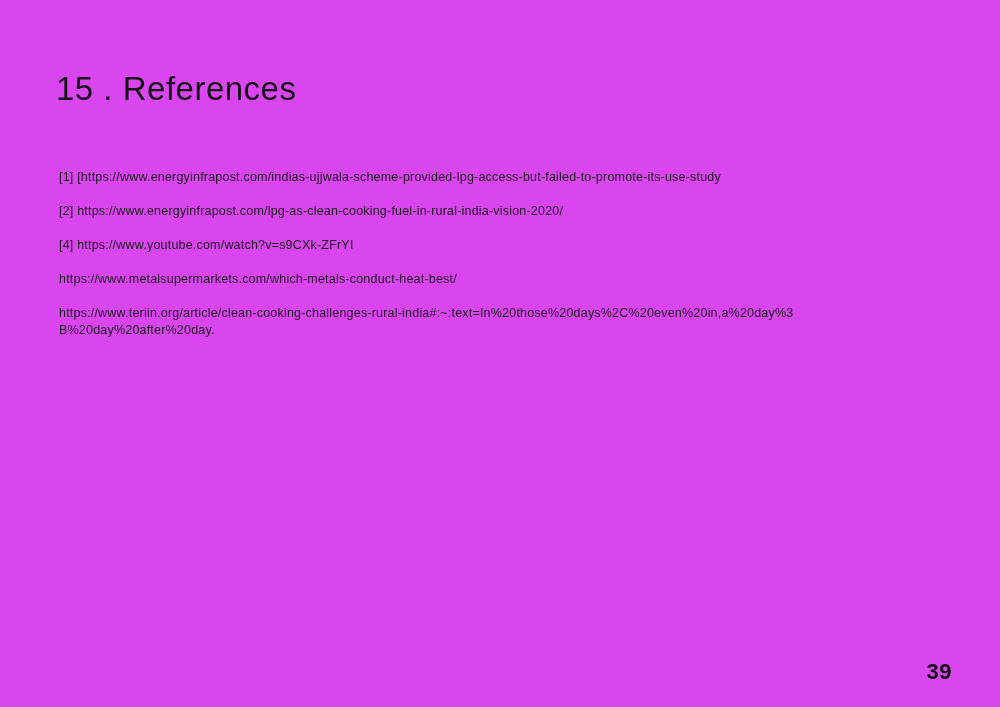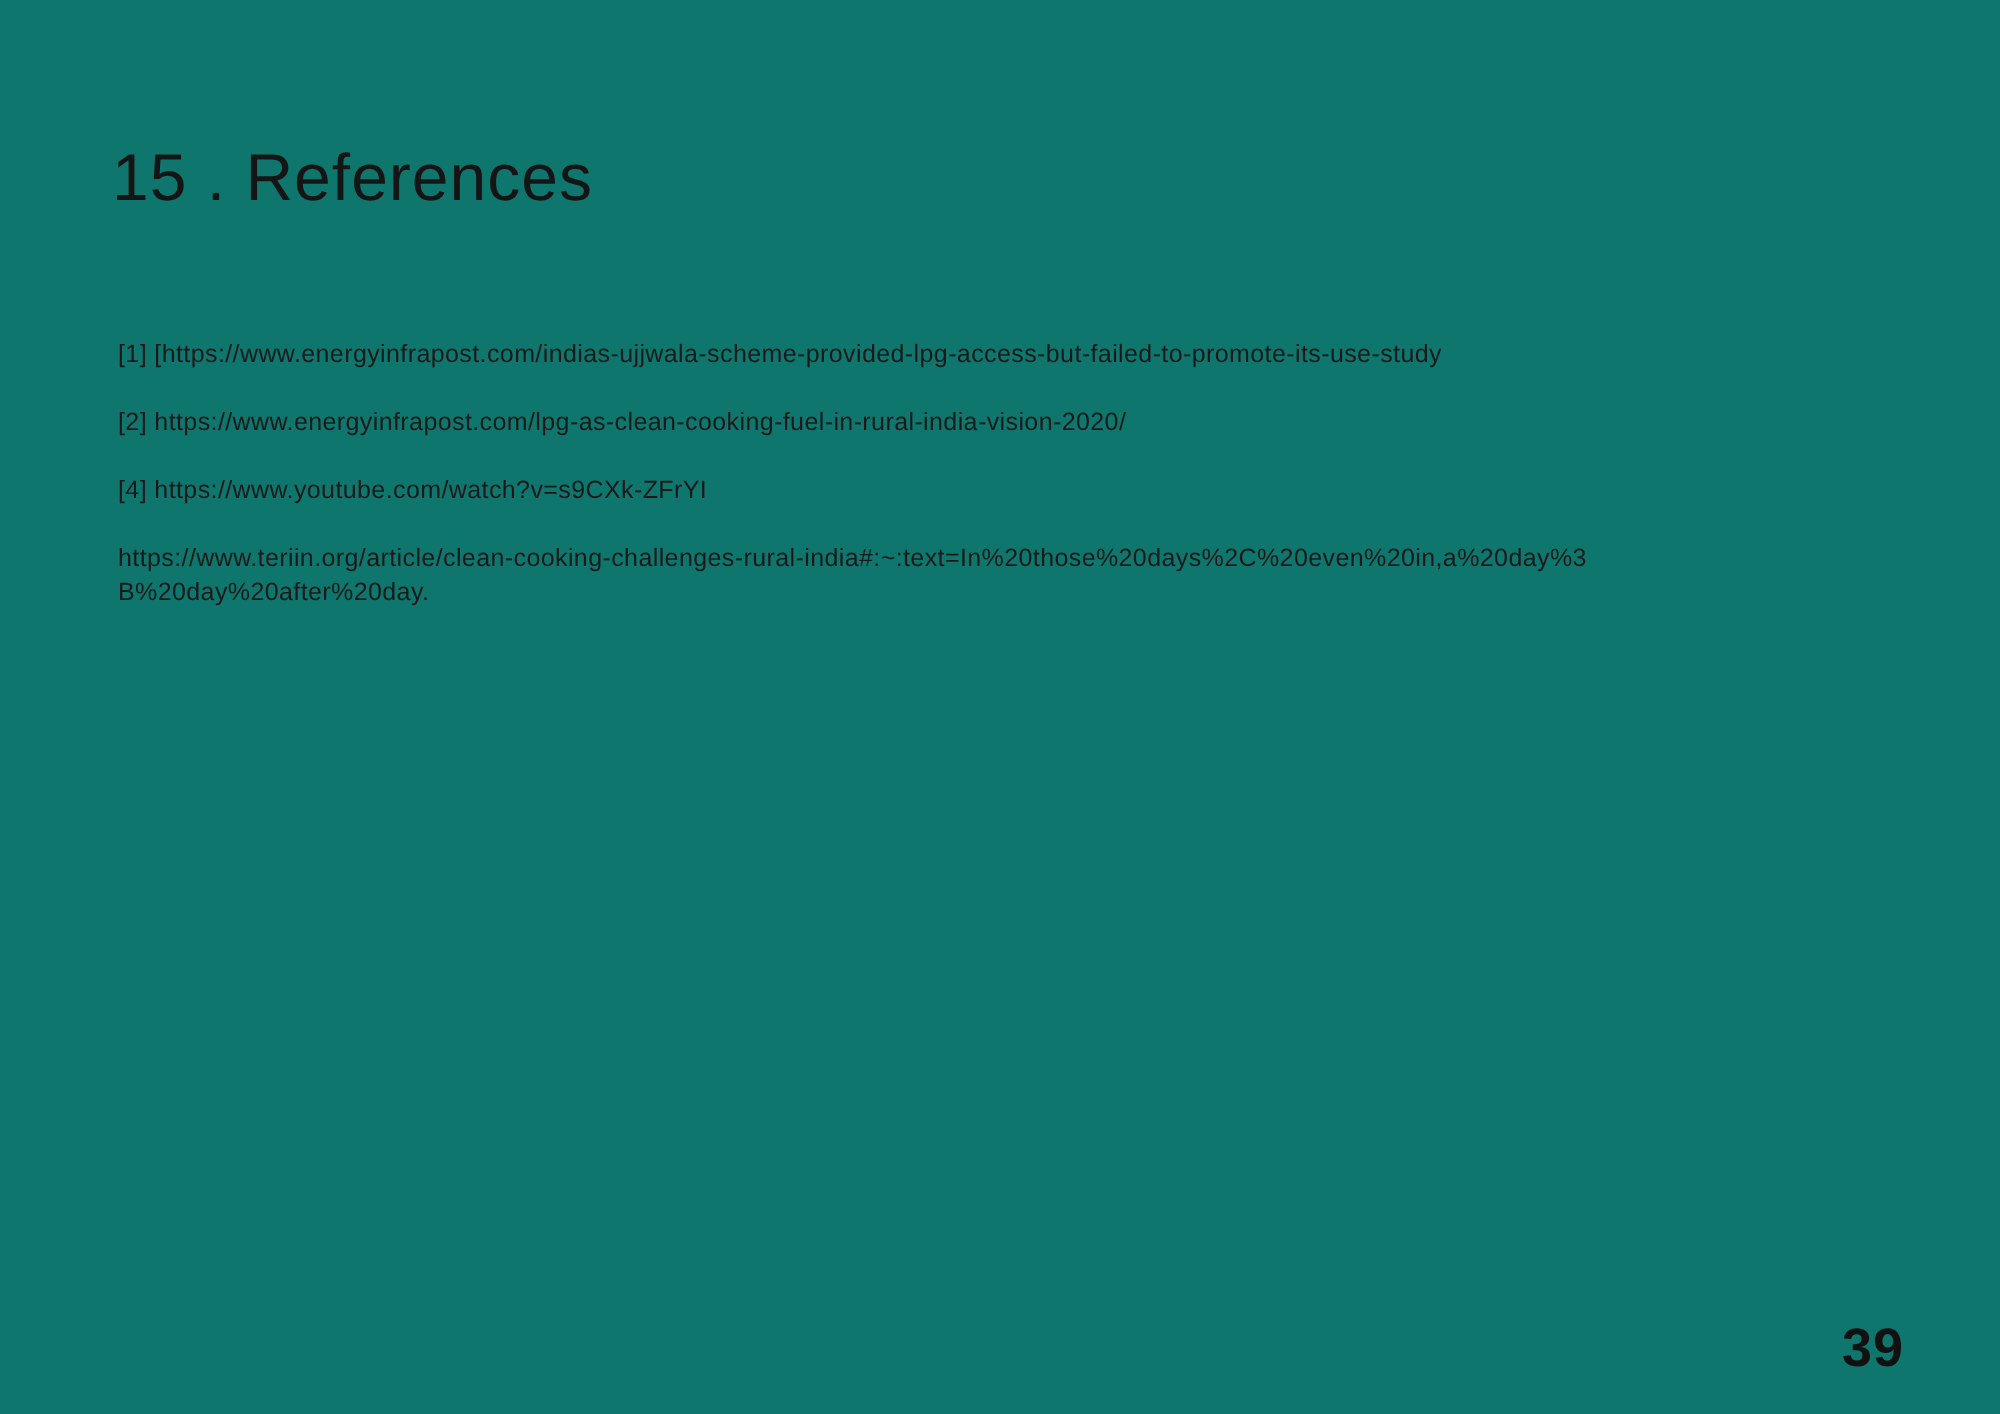--- a/index.html
+++ b/index.html
@@ -1,21 +1,21 @@
 <!DOCTYPE html>
 <html><head>
 <meta charset="utf-8">
 <style>
   * { margin: 0; padding: 0; box-sizing: border-box; }
   html, body { background: #ffffff; }
   .page {
     position: relative;
     width: 1000px;
     height: 707px;
-    background: #0f766e;
+    background: #d946ef;
     overflow: hidden;
     font-family: "Liberation Sans", sans-serif;
     color: #1a1a1a;
   }
   .page-title {
     position: absolute;
     left: 56px;
     top: 70px;
     font-size: 33px;
     font-weight: 400;
@@ -34,36 +34,37 @@
     line-height: 17px;
     letter-spacing: 0.2px;
     margin: 0 0 17px 0;
     word-break: break-all;
     color: #1a1a1a;
   }
   .page-number {
     position: absolute;
     top: 661px;
     right: 48px;
-    font-size: 27px;
+    font-size: 22px;
     font-weight: 700;
     letter-spacing: 0.5px;
     color: #111111;
     line-height: 1;
   }
 </style>
 </head>
 <body>
 
 <div class="page">
 
   <h1 class="page-title">15 . References</h1>
 
   <div class="refs">
     <p>[1] [https://www.energyinfrapost.com/indias-ujjwala-scheme-provided-lpg-access-but-failed-to-promote-its-use-study</p>
     <p>[2] https://www.energyinfrapost.com/lpg-as-clean-cooking-fuel-in-rural-india-vision-2020/</p>
     <p>[4] https://www.youtube.com/watch?v=s9CXk-ZFrYI</p>
+    <p>https://www.metalsupermarkets.com/which-metals-conduct-heat-best/</p>
     <p>https://www.teriin.org/article/clean-cooking-challenges-rural-india#:~:text=In%20those%20days%2C%20even%20in,a%20day%3B%20day%20after%20day.</p>
   </div>
 
   <div class="page-number">39</div>
 
 </div>
 
 </body></html>

